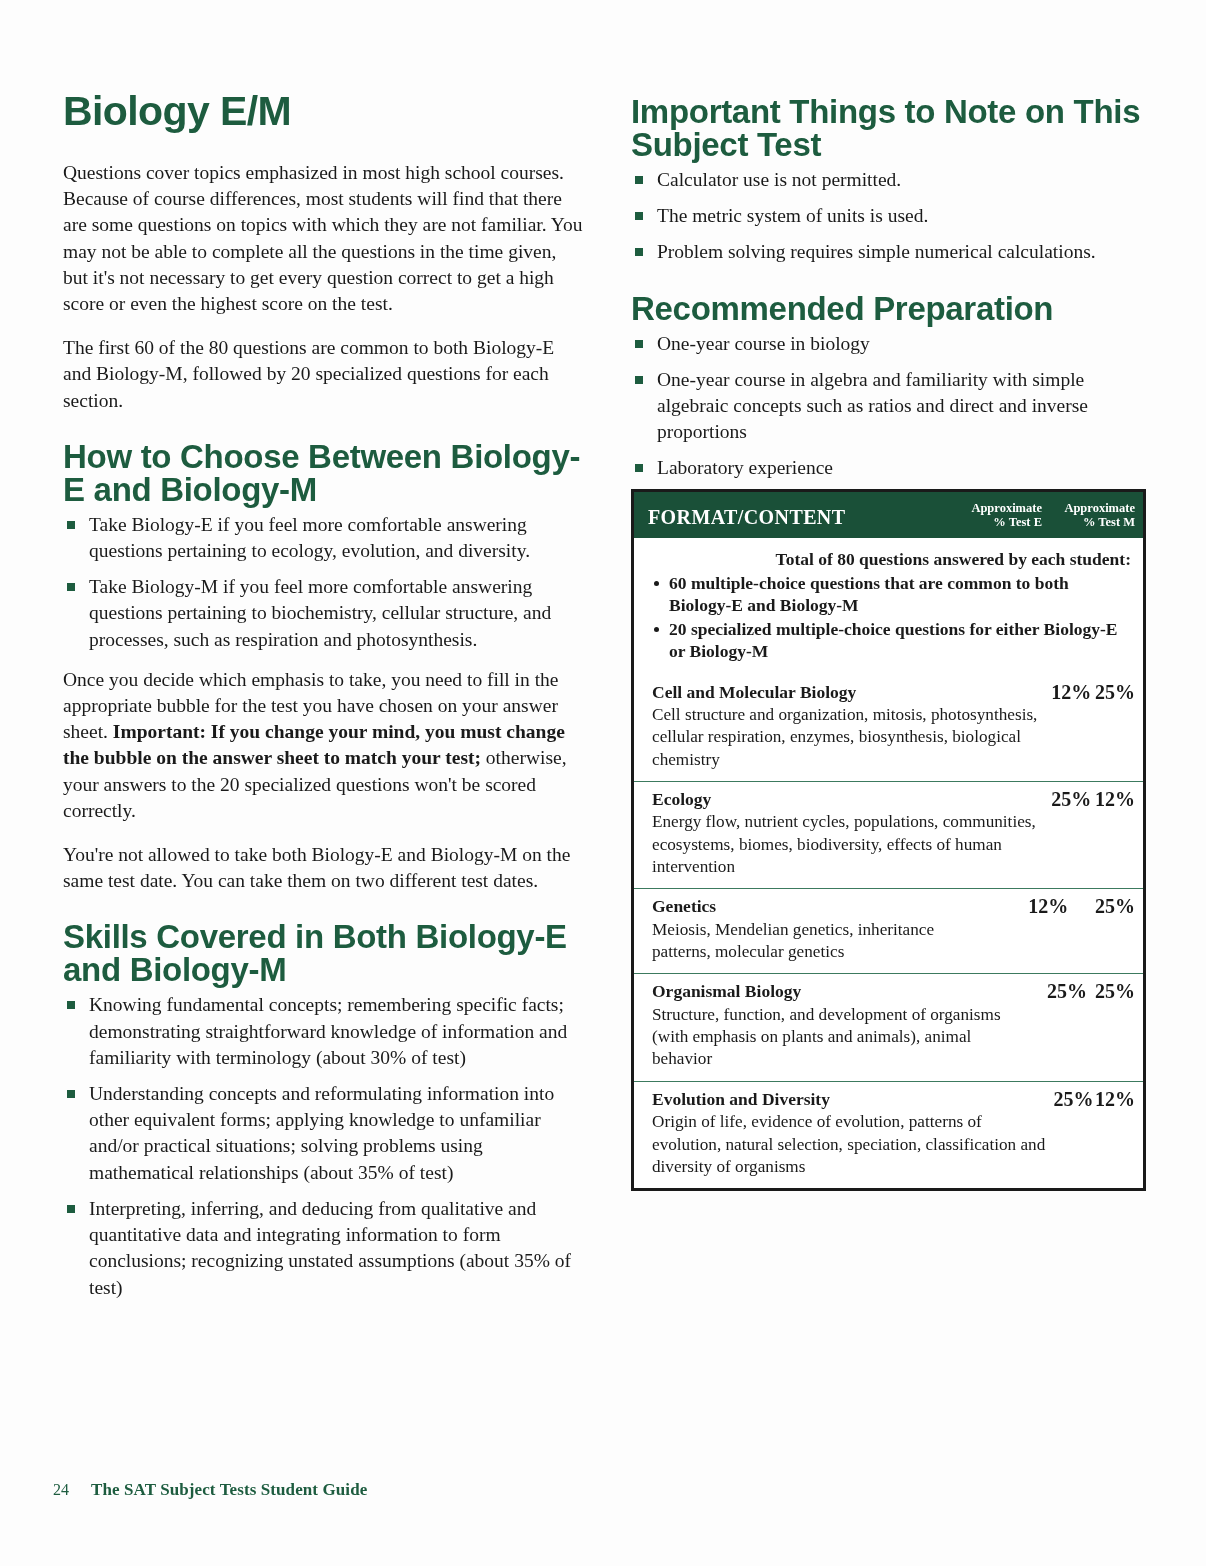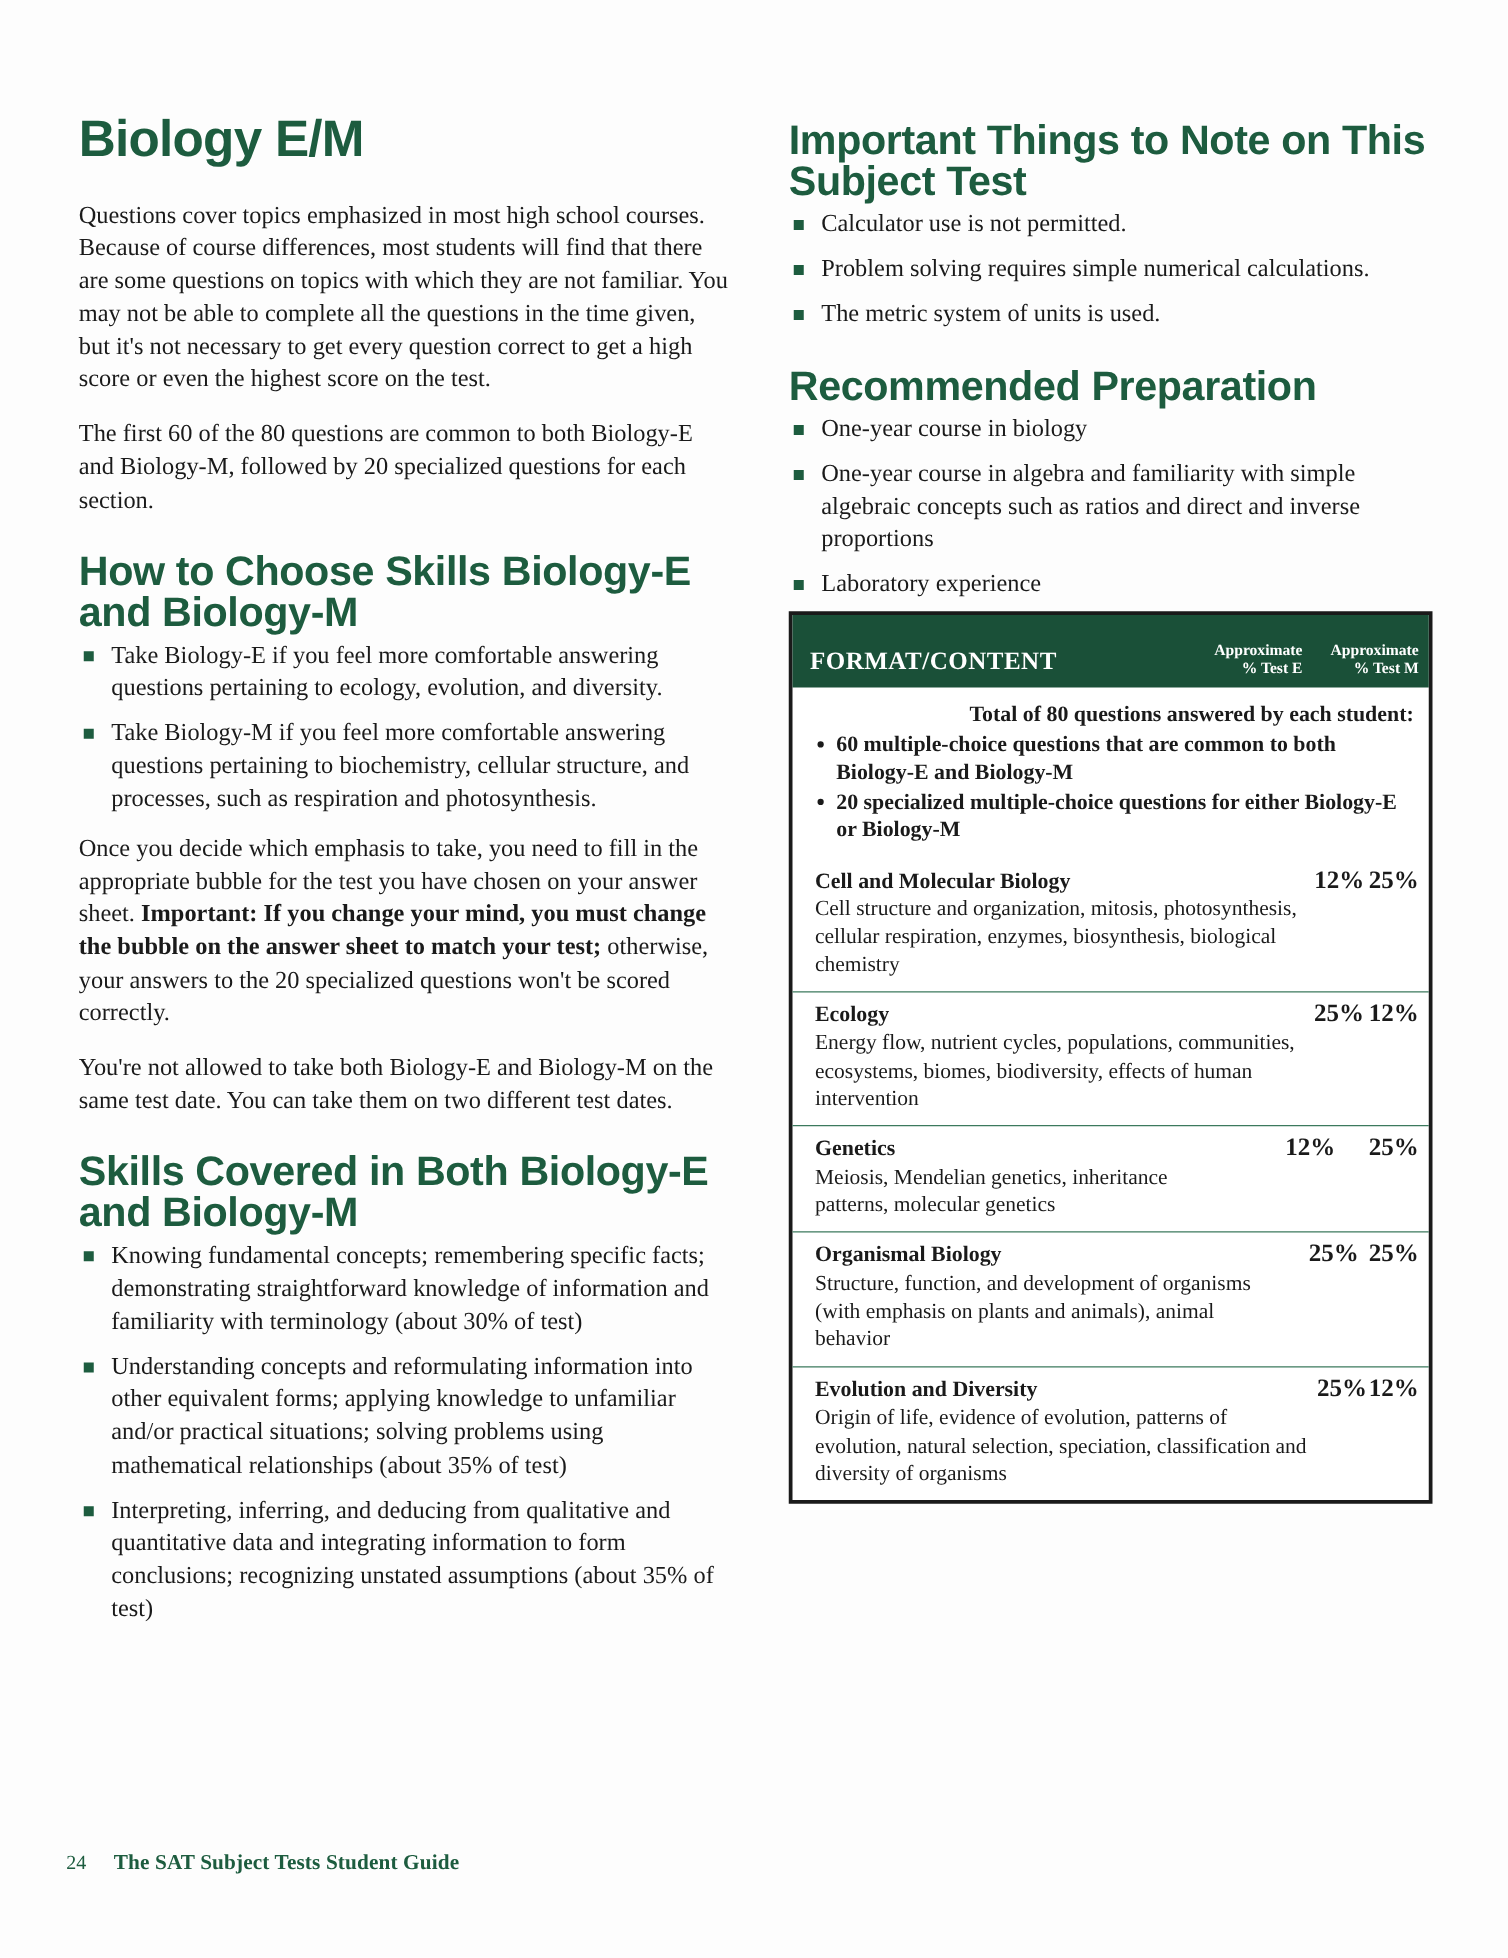--- a/index.html
+++ b/index.html
@@ -95,21 +95,21 @@
     box-sizing: border-box;
     background: #ffffff;
   }
   .fmt-head {
     background: #1a5038;
     color: #ffffff;
     display: flex;
     align-items: flex-end;
     padding: 10px 8px 9px 14px;
     box-sizing: border-box;
-    height: 58px;
+    height: 46px;
   }
   .fmt-head .ttl {
     flex: 1 1 auto;
     font-family: "Liberation Serif", serif;
     font-weight: bold;
     font-size: 20px;
     letter-spacing: 0.4px;
     line-height: 22px;
     padding-bottom: 1px;
   }
@@ -206,21 +206,21 @@
 
 <div class="page">
 
   <div class="col-left">
 
     <h1 class="page-title">Biology E/M</h1>
 
     <p class="body-par">Questions cover topics emphasized in most high school courses. Because of course differences, most students will find that there are some questions on topics with which they are not familiar. You may not be able to complete all the questions in the time given, but it's not necessary to get every question correct to get a high score or even the highest score on the test.</p>
     <p class="body-par">The first 60 of the 80 questions are common to both Biology-E and Biology-M, followed by 20 specialized questions for each section.</p>
 
-    <h2 class="section-head">How to Choose Skills Biology-E and Biology-M</h2>
+    <h2 class="section-head">How to Choose Between Biology-E and Biology-M</h2>
 
     <ul class="bullets">
       <li>
         <span class="sq"></span>
         <span>Take Biology-E if you feel more comfortable answering questions pertaining to ecology, evolution, and diversity.</span>
       </li>
       <li>
         <span class="sq"></span>
         <span>Take Biology-M if you feel more comfortable answering questions pertaining to biochemistry, cellular structure, and processes, such as respiration and photosynthesis.</span>
       </li>
@@ -252,25 +252,25 @@
 
     <h2 class="section-head first">Important Things to Note on This Subject Test</h2>
 
     <ul class="bullets">
       <li>
         <span class="sq"></span>
         <span>Calculator use is not permitted.</span>
       </li>
       <li>
         <span class="sq"></span>
+        <span>The metric system of units is used.</span>
+      </li>
+      <li>
+        <span class="sq"></span>
         <span>Problem solving requires simple numerical calculations.</span>
-      </li>
-      <li>
-        <span class="sq"></span>
-        <span>The metric system of units is used.</span>
       </li>
     </ul>
 
     <h2 class="section-head">Recommended Preparation</h2>
 
     <ul class="bullets">
       <li>
         <span class="sq"></span>
         <span>One-year course in biology</span>
       </li>

